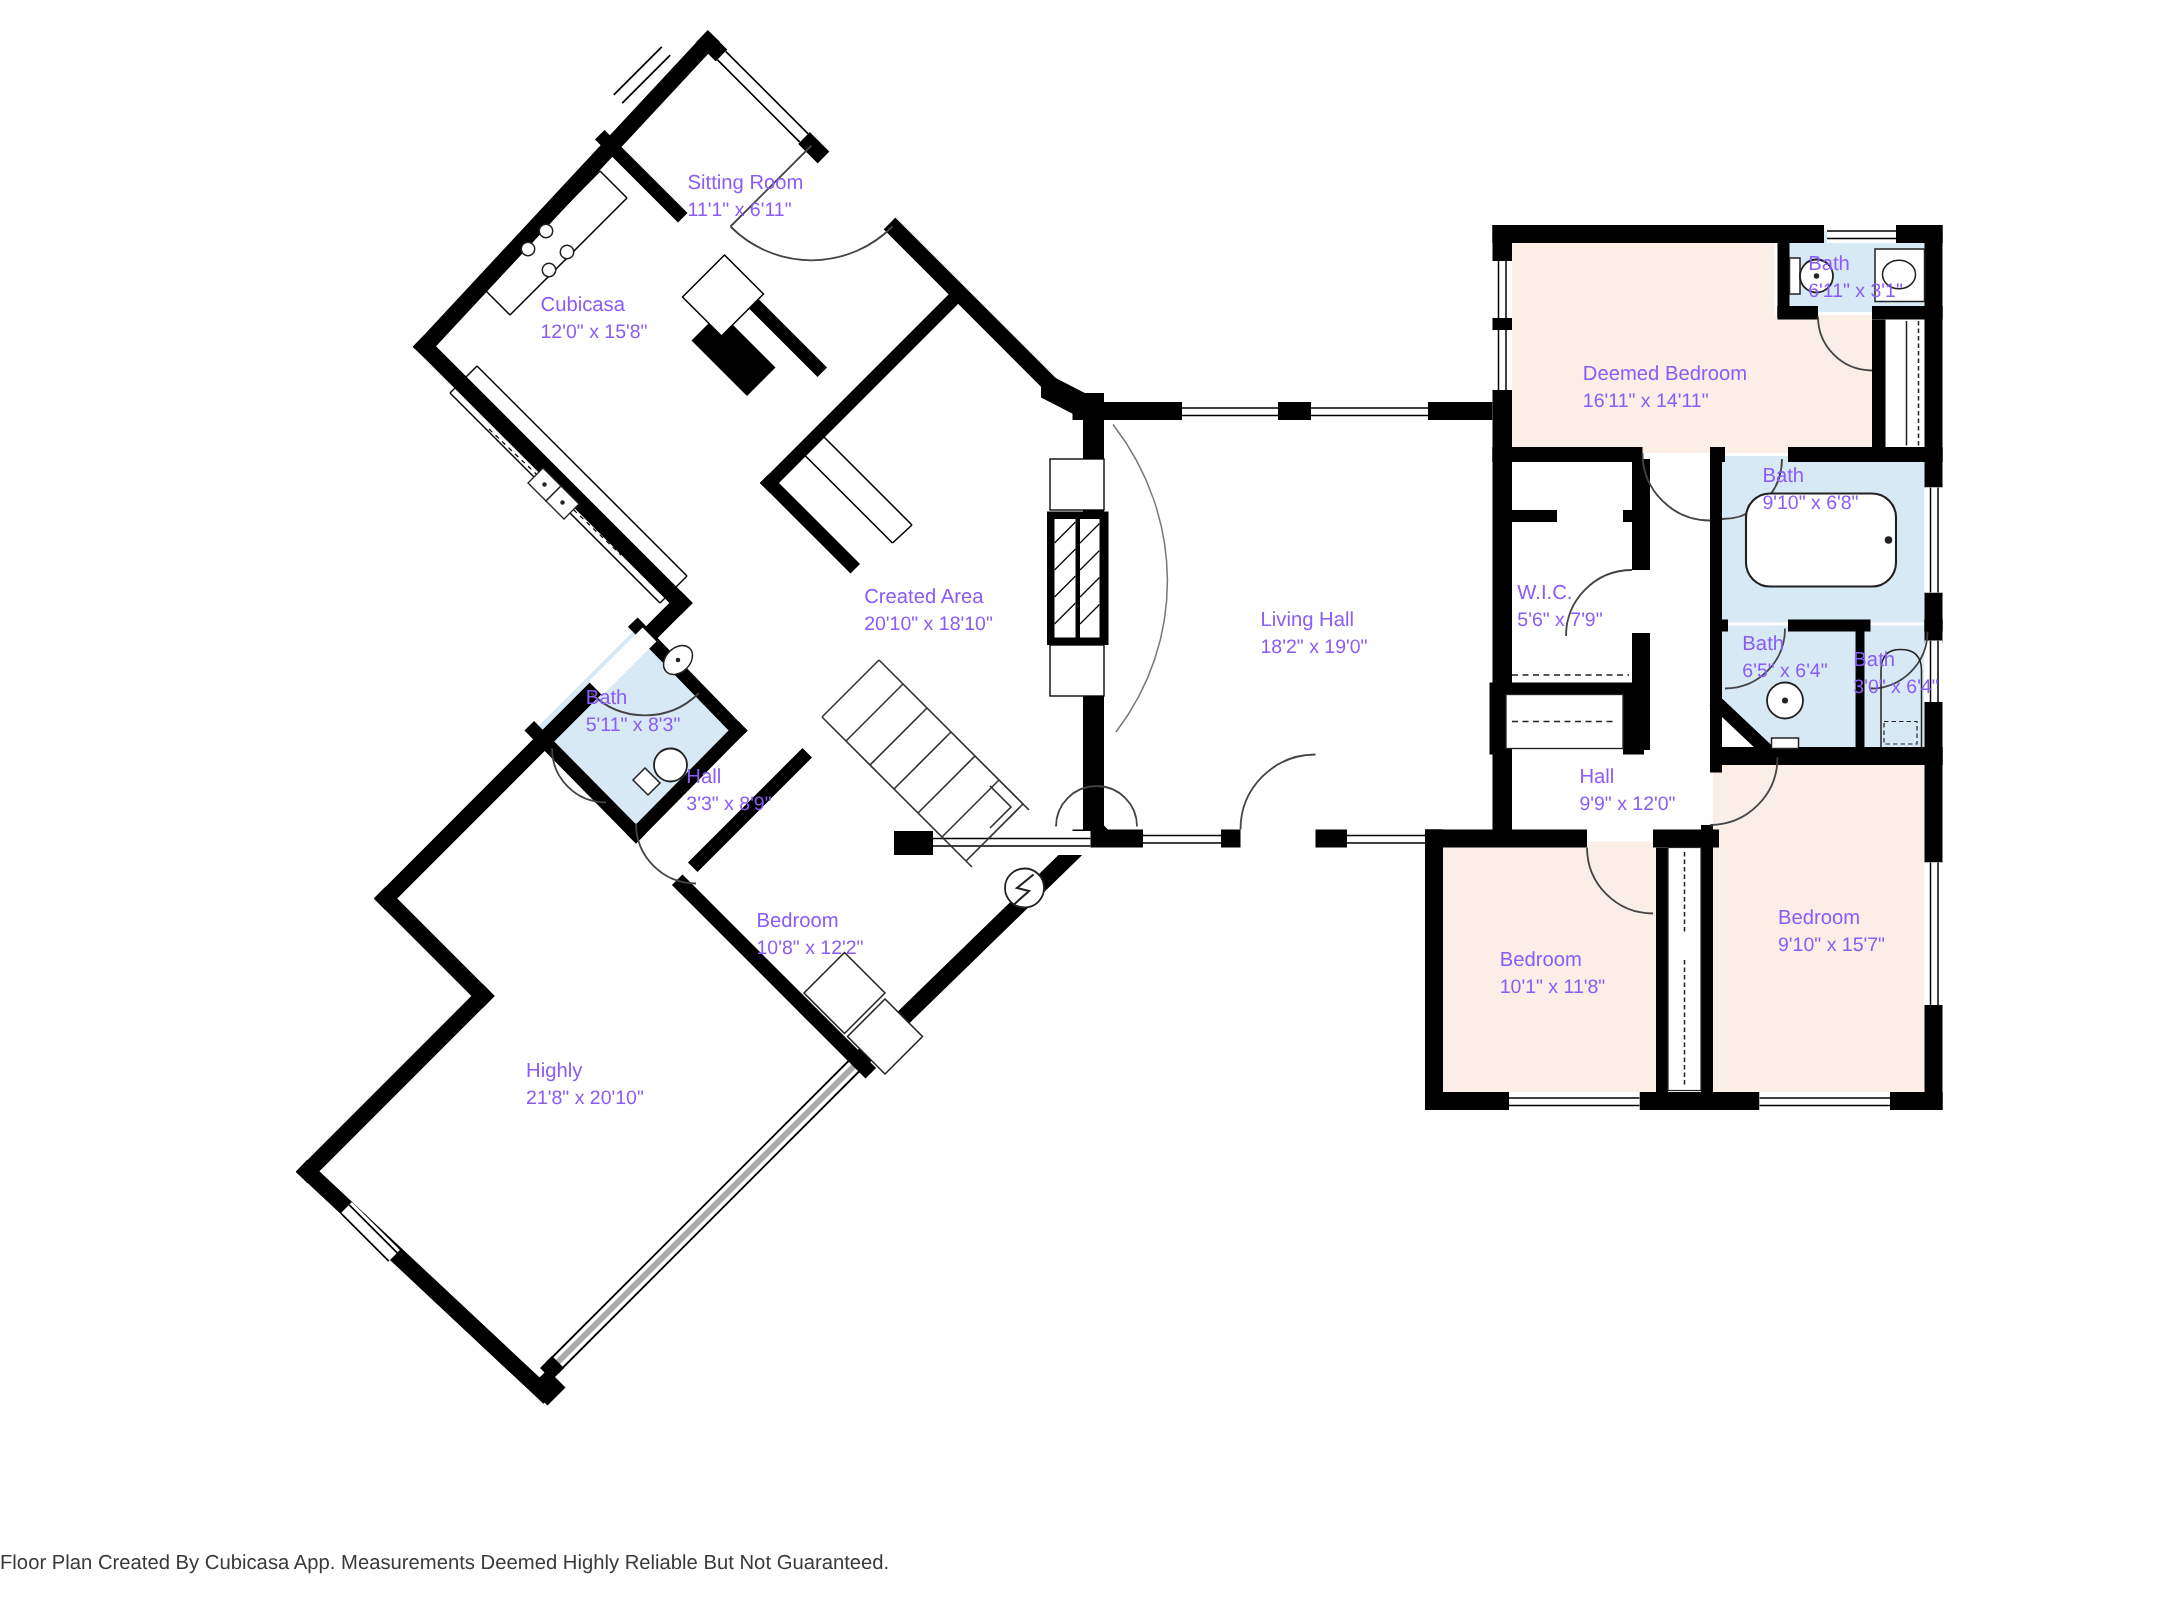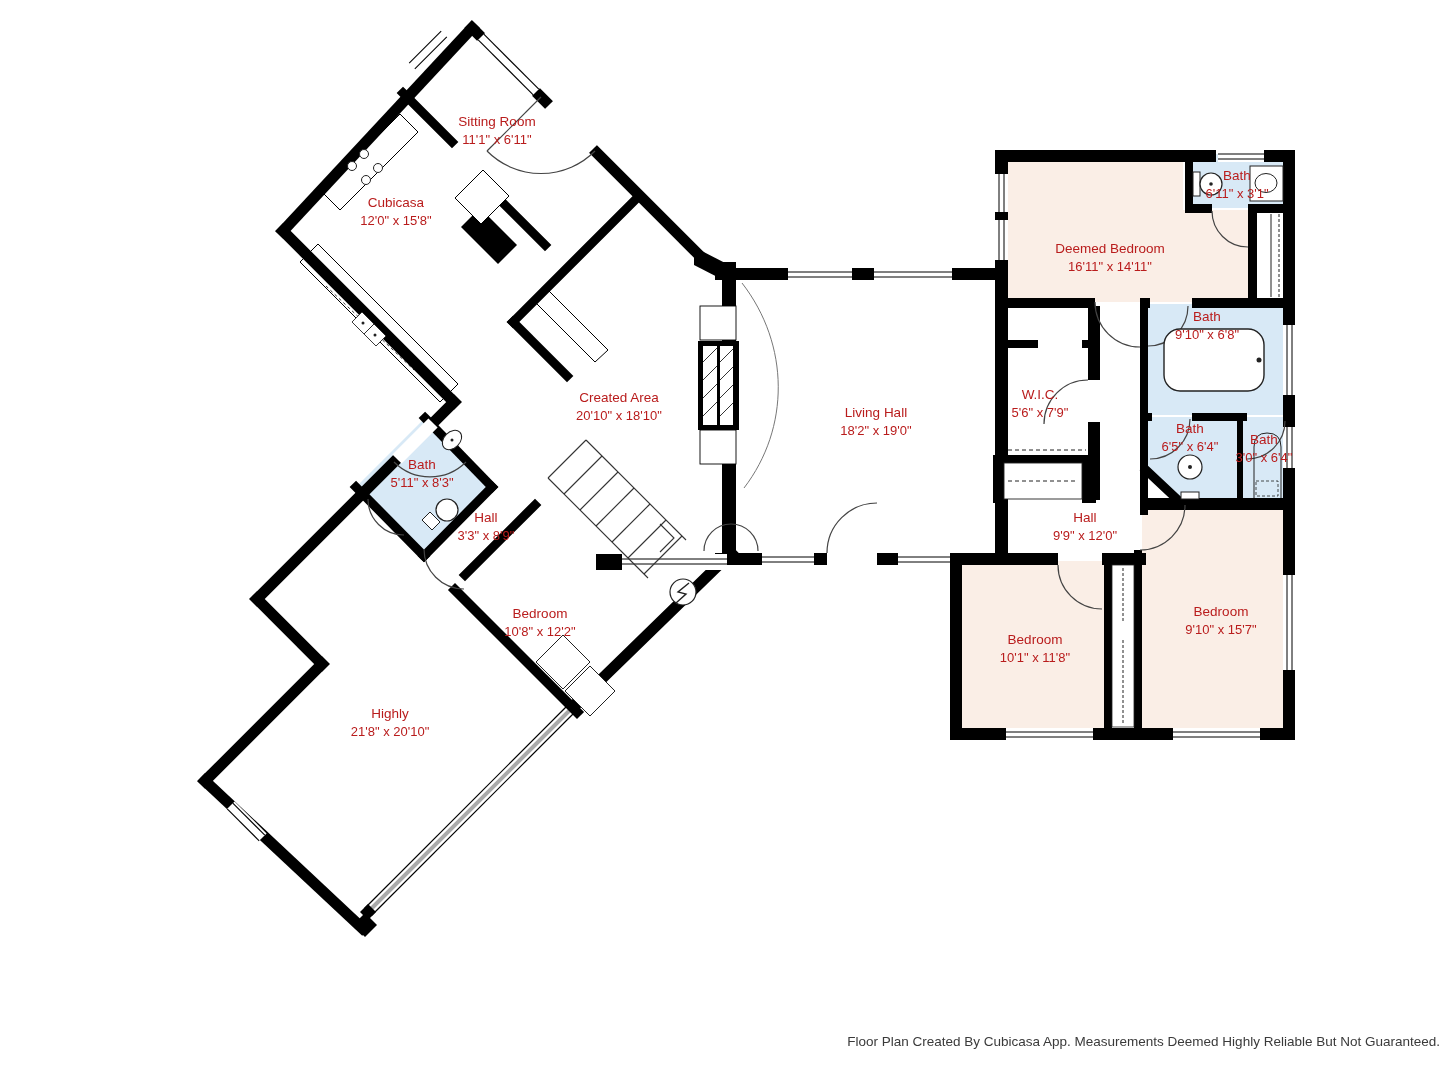--- a/index.html
+++ b/index.html
@@ -1,23 +1,23 @@
 <!DOCTYPE html>
 <html><head>
 <meta charset="utf-8">
 <title>Floor Plan</title>
 <style>
   html,body{margin:0;padding:0;background:#fff;}
   .canvas{position:relative;width:1440px;height:1080px;background:#fff;overflow:hidden;
           font-family:"Liberation Sans","DejaVu Sans",sans-serif;}
   svg.plan{position:absolute;left:0;top:0;}
-  .room-label{position:absolute;transform:translate(-50%,-50%);text-align:center;
-              color:#b91c1c;font-size:13.5px;line-height:1.34;white-space:nowrap;z-index:5;}
+  .room-label{position:absolute;transform:translate(-50%,-50%);text-align:left;
+              color:#8b5cf6;font-size:13.5px;line-height:1.34;white-space:nowrap;z-index:5;}
   .room-label .dims{font-size:13px;}
-  .footer{position:absolute;left:0;right:0;top:1034px;text-align:right;color:#3a3a3a;
+  .footer{position:absolute;left:0;right:0;top:1034px;text-align:left;color:#3a3a3a;
           font-size:13.5px;z-index:5;}
 </style>
 </head>
 <body>
 
 <div class="canvas">
 
 <svg class="plan" width="1440" height="1080" viewBox="0 0 1440 1080">
 
   <g>

